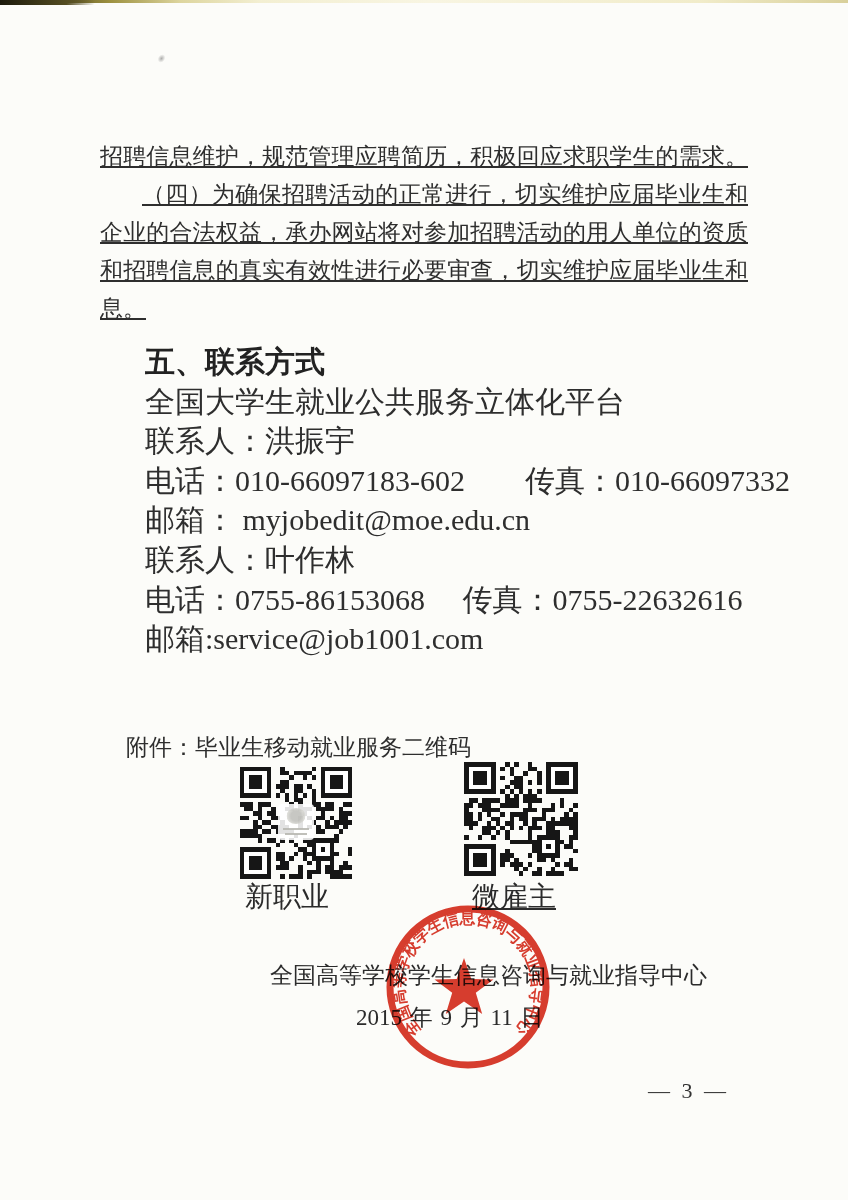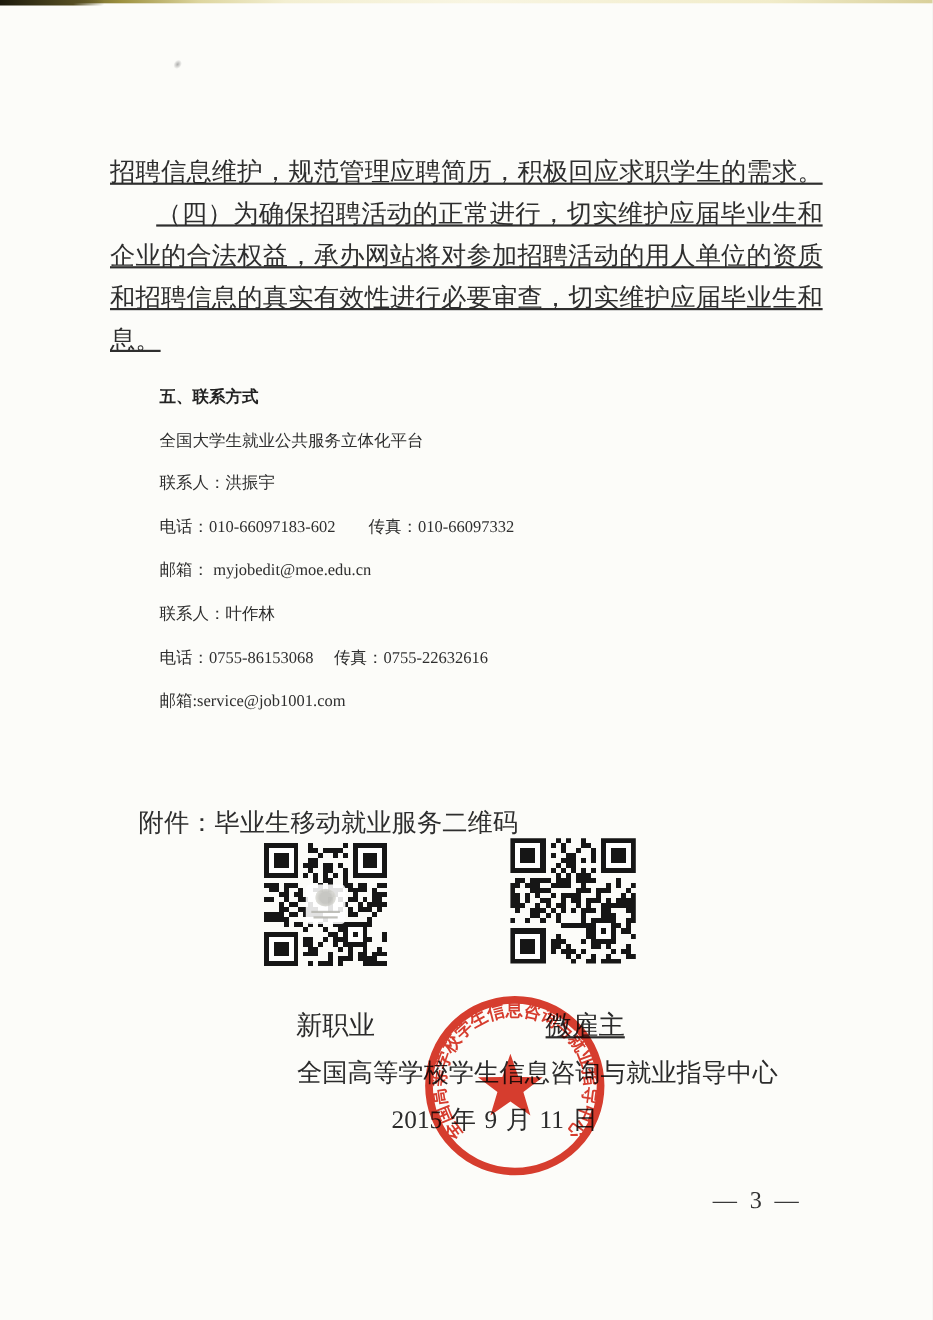--- a/index.html
+++ b/index.html
@@ -28,21 +28,21 @@
     background:radial-gradient(ellipse at center,rgba(110,110,110,.55),rgba(150,150,150,0) 70%);
     transform:rotate(35deg);
   }
   
   .paragraph{position:absolute;left:100px;top:138px;width:648px;font-size:23px;}
   .paragraph .line{height:38px;line-height:38px;overflow:hidden;white-space:normal;text-decoration:underline;}
   .paragraph .jline{text-align:justify;}
   .paragraph .jline::after{content:"";display:inline-block;width:100%;height:0;}
   .paragraph .indent{padding-left:42px;}
   
-  .contact{position:absolute;left:145px;top:342px;font-size:15px;}
+  .contact{position:absolute;left:145px;top:342px;font-size:30px;}
   .contact .cline{height:39.6px;line-height:39.6px;white-space:pre;}
   .contact .heading{font-weight:bold;color:#222;}
   .attachment{position:absolute;left:126px;top:732px;font-size:23px;height:32px;line-height:32px;}
   
   .qr{position:absolute;}
   .qr svg{width:100%;height:100%;display:block;shape-rendering:crispEdges;}
   .qr1{left:240px;top:764px;width:112px;height:117px;}
   .qr2{left:464px;top:762px;width:114px;height:114px;}
   .qr-logo{
     position:absolute;left:38px;top:40px;width:36px;height:36px;
@@ -50,21 +50,21 @@
   }
   .qr-logo .mark{
     position:absolute;left:8px;top:4px;width:20px;height:16px;border-radius:50%;
     background:radial-gradient(circle,#b9b9b4 0 40%,#d8d8d2 70%,transparent 75%);
     opacity:.8;
   }
   .qr-logo .tline{position:absolute;left:5px;height:2px;background:#b5b5ae;opacity:.85;}
   .qr-logo .t1{top:24px;width:26px;}
   .qr-logo .t2{top:29px;width:22px;left:7px;}
   .qr-label{position:absolute;top:882px;width:96px;height:30px;line-height:30px;
-    text-align:right;font-size:24px;color:#2b2b2b;margin-top:36px;}
+    text-align:left;font-size:28px;color:#2b2b2b;}
   .qr-label.l1{left:245px;}
   .qr-label.l2{left:472px;text-decoration:underline;}
   
   .signature{position:absolute;left:270px;top:960px;font-size:23px;white-space:pre;color:#2b2b2b;}
   .issue-date{position:absolute;left:356px;top:1002px;font-size:23px;white-space:pre;color:#2b2b2b;word-spacing:2px;}
   .pageno{position:absolute;left:648px;top:1078px;font-size:22px;letter-spacing:3px;color:#333;}
   
   .seal{
     position:absolute;left:384px;top:903px;width:168px;height:168px;
     mix-blend-mode:multiply;opacity:.92;filter:blur(.2px);

